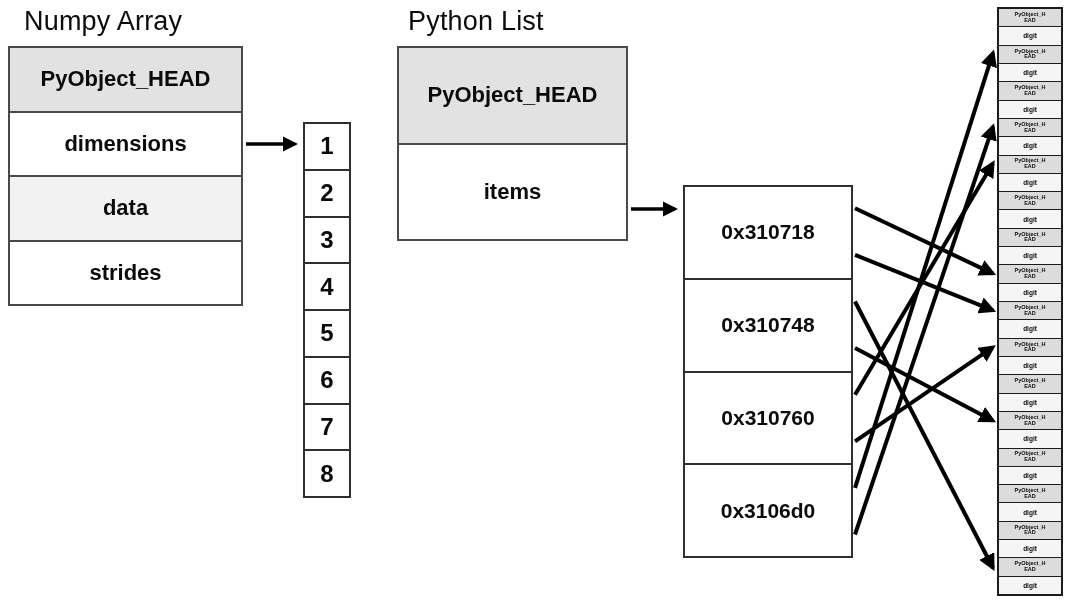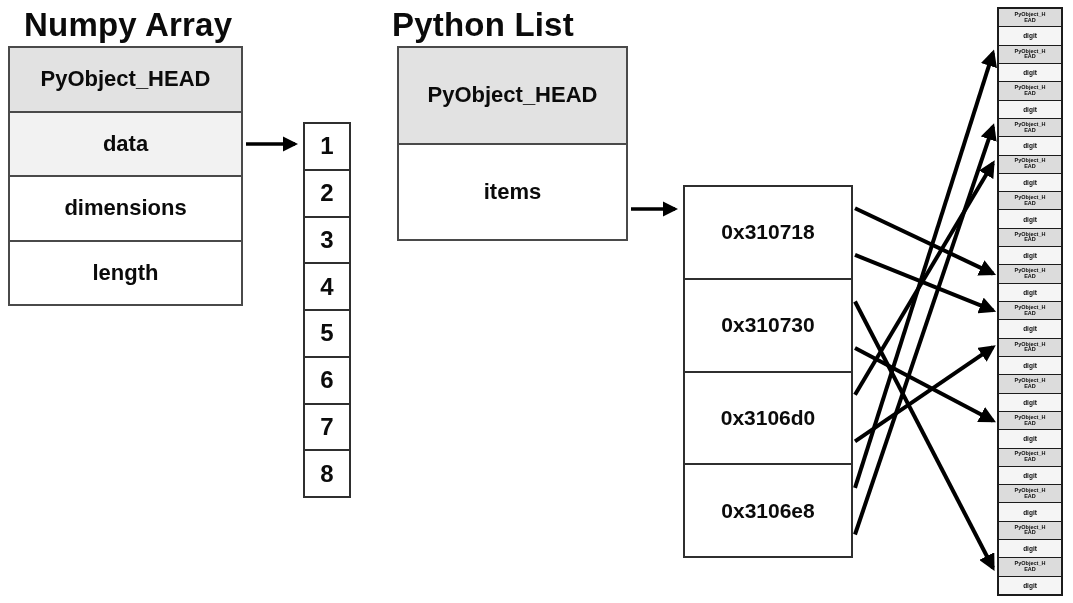--- a/index.html
+++ b/index.html
@@ -1,19 +1,19 @@
 <!DOCTYPE html>
 <html style="--header-fill: #e2e2e2; --subheader-fill: #f2f2f2; --cell-fill: #ffffff; --obj-head-fill: #dcdcdc; --obj-val-fill: #f5f5f5; --border: #4a4a4a;"><head>
 <meta charset="utf-8">
 <style>
   html,body{margin:0;padding:0;background:#ffffff;}
   body{width:1073px;height:603px;position:relative;overflow:hidden;
        font-family:"Liberation Sans", sans-serif;color:#0b0b0b;}
   .abs{position:absolute;}
-  .title{font-size:33px;font-weight:bold;letter-spacing:.2px;white-space:nowrap;}
+  .title{font-size:27px;font-weight:normal;letter-spacing:.2px;white-space:nowrap;}
 
   
   .struct-table{border:2px solid var(--border);box-sizing:border-box;display:flex;flex-direction:column;background:#fff;}
   .srow{flex:1;display:flex;align-items:center;justify-content:center;
         font-size:22px;font-weight:bold;border-bottom:2px solid var(--border);box-sizing:border-box;}
   .srow:last-child{border-bottom:none;text-align:right;}
   .srow.head{background:var(--header-fill);}
   .srow.sub{background:var(--subheader-fill);}
   .srow.plain{background:var(--cell-fill);}
 
@@ -38,50 +38,50 @@
   .ocell.oval{background:var(--obj-val-fill);}
   .ocell.ohead span{display:block;width:32px;font-size:5.5px;line-height:1.05;font-weight:bold;word-break:break-all;}
   .ocell.oval span{font-size:6.5px;font-weight:bold;}
 
   svg{position:absolute;left:0;top:0;pointer-events:none;}
 </style>
 </head>
 <body>
 
 <div class="abs title" style="left:24px;top:6px;">Numpy Array</div>
-<div class="abs title" style="left:392px;top:6px;">Python List</div>
+<div class="abs title" style="left:408px;top:6px;">Python List</div>
 
 <div class="abs struct-table" id="numpy-table" style="left:8px;top:46px;width:235px;height:260px;">
     <div class="srow head">PyObject_HEAD</div>
+    <div class="srow plain">dimensions</div>
     <div class="srow sub">data</div>
-    <div class="srow plain">dimensions</div>
-    <div class="srow plain">length</div>
+    <div class="srow plain">strides</div>
   </div>
 
 <div class="abs buffer" id="numpy-buffer" style="left:303px;top:122px;width:48px;height:376px;">
     <div class="bcell">1</div>
     <div class="bcell">2</div>
     <div class="bcell">3</div>
     <div class="bcell">4</div>
     <div class="bcell">5</div>
     <div class="bcell">6</div>
     <div class="bcell">7</div>
     <div class="bcell">8</div>
   </div>
 
 <div class="abs struct-table" id="python-table" style="left:397px;top:46px;width:231px;height:195px;">
     <div class="srow head">PyObject_HEAD</div>
     <div class="srow plain">items</div>
   </div>
 
 <div class="abs pointer-table" id="pointer-table" style="left:683px;top:185px;width:170px;height:373px;">
     <div class="prow">0x310718</div>
-    <div class="prow">0x310730</div>
+    <div class="prow">0x310748</div>
+    <div class="prow">0x310760</div>
     <div class="prow">0x3106d0</div>
-    <div class="prow">0x3106e8</div>
   </div>
 
 <div class="abs objects-column" id="objects-column" style="left:997px;top:7px;width:66px;height:589px;">
     <div class="ocell ohead">
       <span>PyObject_HEAD</span>
     </div>
     <div class="ocell oval">
       <span>digit</span>
     </div>
     <div class="ocell ohead">

